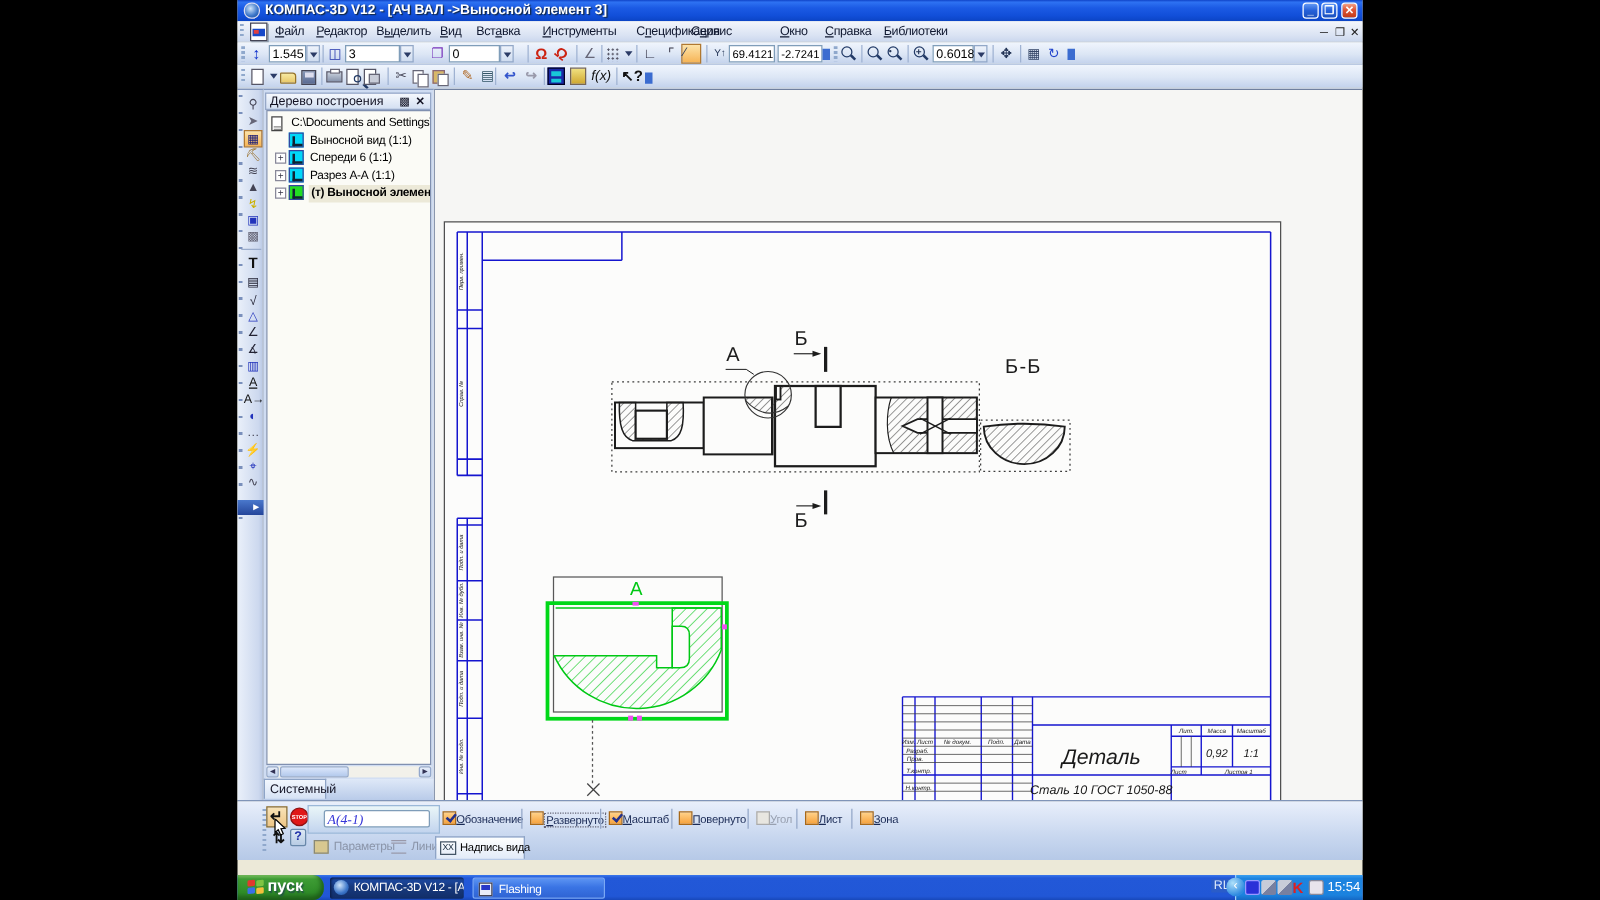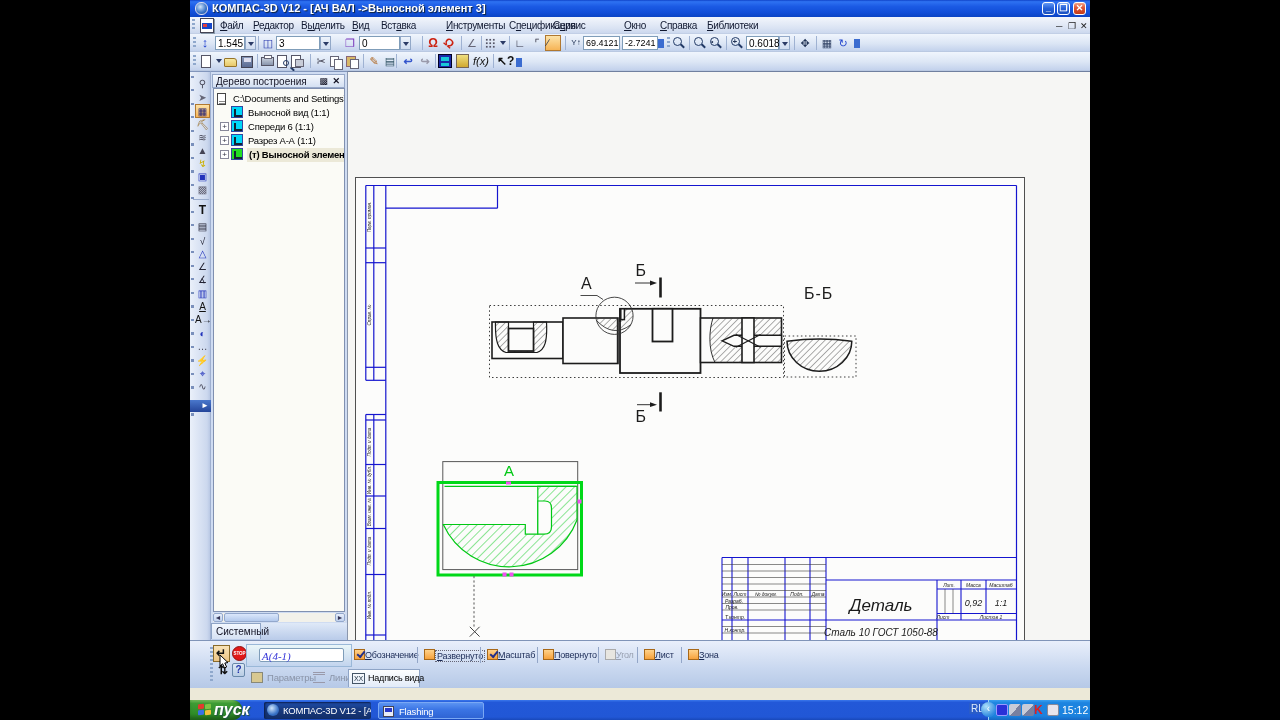--- a/index.html
+++ b/index.html
@@ -47,21 +47,21 @@
 #pbar{left:0;top:640px;width:900px;height:48px;background:linear-gradient(180deg,#e9effb,#c8d7ef 60%,#b6c9e7);border-top:1px solid #8094b8}
 .chk{position:absolute;top:8px;width:11px;height:11px;background:linear-gradient(180deg,#ffd28a,#f7a23c);border:1px solid #a86818}
 .chkg{position:absolute;top:8px;width:11px;height:11px;background:#e8e6e0;border:1px solid #aaa}
 .ck:after{content:"";position:absolute;left:2px;top:1px;width:6px;height:3px;border-left:2px solid #23318c;border-bottom:2px solid #23318c;transform:rotate(-50deg)}
 .clab{position:absolute;top:9px;font-size:9px;letter-spacing:-0.2px;color:#1a2a55}
 .psep{position:absolute;top:6px;width:1px;height:16px;background:#93a6c8}
 .ptab{position:absolute;top:28px;height:18px;font-size:9.5px;letter-spacing:-0.2px;color:#8a94a8;padding:3px 4px 0 19px;white-space:nowrap}
 
 #sbar{left:0;top:688px;width:900px;height:12px;background:#f2f0e4;border-top:1px solid #c8c4ac;font-size:10.5px;padding:0px 4px;color:#111}
 #task{left:0;top:700px;width:900px;height:20px;background:linear-gradient(180deg,#3a77ec 0%,#2258d8 12%,#2157d6 85%,#1848ba 100%)}
-#start{position:absolute;left:0;top:0;width:52px;height:20px;border-radius:0 9px 9px 0;background:linear-gradient(180deg,#7ec563 0%,#3e9c35 16%,#2f8c28 70%,#256e1e 100%);box-shadow:inset -2px -2px 4px #1c5c18;color:#fff;font-weight:bold;font-style:italic;font-size:16px;text-shadow:1px 1px 1px #254}
+#start{position:absolute;left:0;top:0;width:69px;height:20px;border-radius:0 9px 9px 0;background:linear-gradient(180deg,#7ec563 0%,#3e9c35 16%,#2f8c28 70%,#256e1e 100%);box-shadow:inset -2px -2px 4px #1c5c18;color:#fff;font-weight:bold;font-size:13px;text-shadow:1px 1px 1px #254}
 .tsk{position:absolute;top:2px;height:17px;border-radius:2px;color:#fff;font-size:9.5px;letter-spacing:-0.2px;padding:3px 3px;white-space:nowrap;overflow:hidden}
 #tray{position:absolute;left:798px;top:0;width:102px;height:20px;background:linear-gradient(180deg,#3ba0f0 0%,#1d84e0 14%,#1b82de 80%,#1568c4 100%);border-left:1px solid #9fd4f8}
 .tico{position:absolute;top:4px;width:12px;height:12px;border-radius:2px}
 .mag{position:absolute;top:3px;width:9px;height:9px;border:1.6px solid #223a66;border-radius:50%}
 .mag:after{content:"";position:absolute;left:6px;top:7px;width:5px;height:1.8px;background:#223a66;transform:rotate(45deg)}
 svg text{font-family:"Liberation Sans",sans-serif}
 .gt{font-family:"Liberation Serif",serif;font-style:italic}
 </style></head>
 <body>
 <div id="scr">
@@ -76,21 +76,21 @@
     <div class="grip" style="left:2px;top:2px"></div>
     <div class="ab" style="left:10px;top:1px;width:14px;height:15px;background:#fff;border:1px solid #445;box-shadow:1px 1px 0 #89a">
         <div class="ab" style="left:1px;top:4px;width:10px;height:6px;background:#1848c8"></div>
         <div class="ab" style="left:2px;top:5px;width:4px;height:3px;background:#e04040"></div>
       </div>
     <span style="left:30px"><u>Ф</u>айл</span>
     <span style="left:63px"><u>Р</u>едактор</span>
     <span style="left:111px">В<u>ы</u>делить</span>
     <span style="left:162px"><u>В</u>ид</span>
     <span style="left:191px">Вст<u>а</u>вка</span>
-    <span style="left:256px"><u>И</u>нструменты</span>
+    <span style="left:244px"><u>И</u>нструменты</span>
     <span style="left:319px">С<u>п</u>ецификация</span>
     <span style="left:363px">С<u>е</u>рвис</span>
     <span style="left:434px"><u>О</u>кно</span>
     <span style="left:470px"><u>С</u>правка</span>
     <span style="left:517px"><u>Б</u>иблиотеки</span>
     <span style="left:866px;top:4px;color:#222;font-size:9px">─</span>
     <span style="left:878px;top:4px;color:#222;font-size:9px">❐</span>
     <span style="left:890px;top:4px;color:#222;font-size:9px">✕</span>
   </div>
   <div id="tb1" class="tbrow ab" style="top:34px">
@@ -455,16 +455,16 @@
           <span class="ab" style="left:1px;top:1px;width:7px;height:4px;background:#2838c8"></span>
         </span><span style="margin-left:17px">Flashing</span></div>
     <div id="tray">
       <span style="position:absolute;left:-20px;top:3px;color:#dce8fa;font-size:10px;background:#2a5cc8;padding:0 2px">RL</span>
       <div class="ab" style="left:-8px;top:2px;width:15px;height:15px;border-radius:8px;background:radial-gradient(circle at 35% 30%,#aee0fa,#2e8ae0 70%);color:#fff;font-size:10px;text-align:center;line-height:14px;z-index:3">‹</div>
       <div class="tico" style="left:7px;background:#2a30d8;border:1px solid #99f"></div>
       <div class="tico" style="left:20px;background:linear-gradient(135deg,#c8ccd8 50%,#7880a0 50%)"></div>
       <div class="tico" style="left:33px;background:linear-gradient(135deg,#c8ccd8 50%,#7880a0 50%)"></div>
       <div class="tico" style="left:45px;background:transparent;color:#e02020;font-weight:bold;font-size:12px;line-height:12px">K</div>
       <div class="tico" style="left:58px;background:#e8e4ec;border:1px solid #889"></div>
-      <span style="position:absolute;left:73px;top:4px;color:#fff;font-size:10.5px">15:12</span>
+      <span style="position:absolute;left:73px;top:4px;color:#fff;font-size:10.5px">15:54</span>
     </div>
   </div>
 </div>
 
 </body></html>

